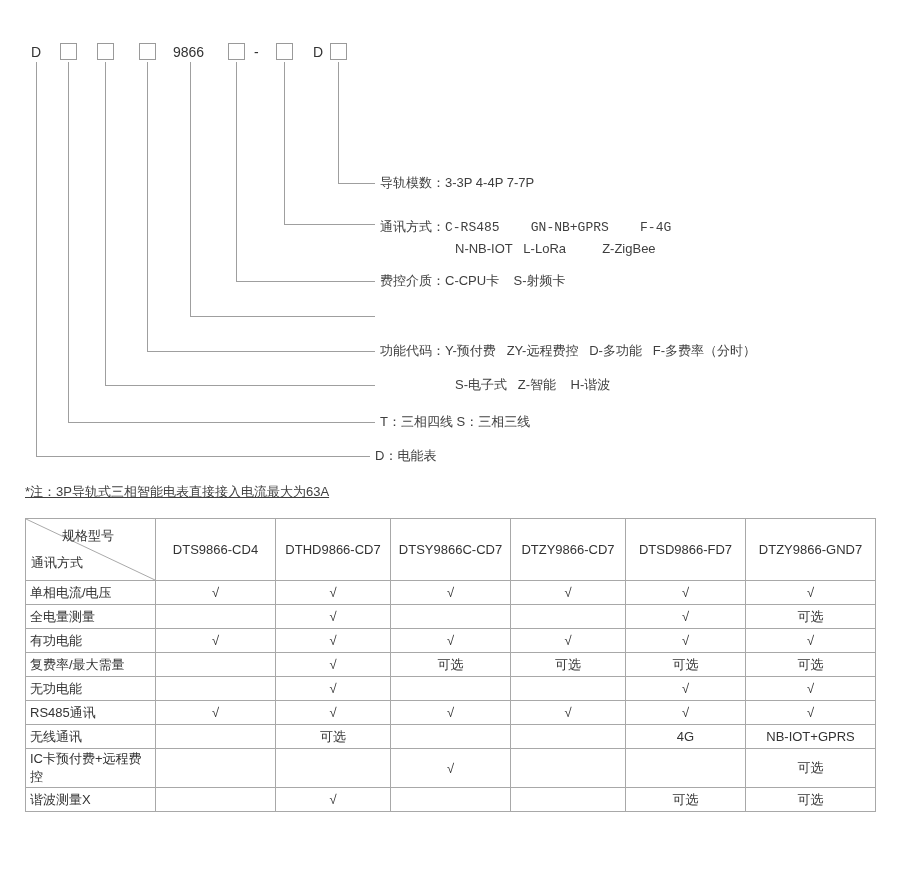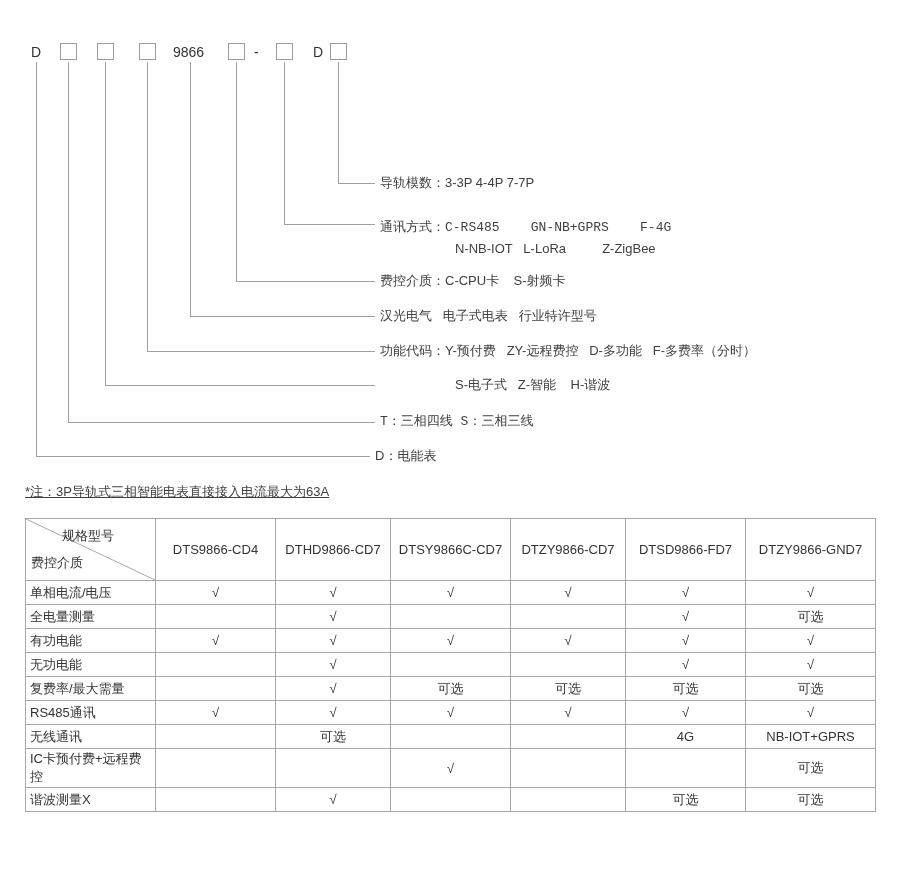--- a/index.html
+++ b/index.html
@@ -62,24 +62,23 @@
   <div class="hline" style="left:190px; top:316px; width:185px;"></div>
   <div class="hline" style="left:147px; top:351px; width:228px;"></div>
   <div class="hline" style="left:105px; top:385px; width:270px;"></div>
   <div class="hline" style="left:68px;  top:422px; width:307px;"></div>
   <div class="hline" style="left:36px;  top:456px; width:334px;"></div>
 
   <div class="dlabel" style="left:380px; top:174px;">导轨模数：3-3P 4-4P 7-7P</div>
   <div class="dlabel" style="left:380px; top:219px;font-family:Liberation Mono, monospace;">通讯方式：C-RS485    GN-NB+GPRS    F-4G</div>
   <div class="dlabel" style="left:455px; top:240px;">N-NB-IOT   L-LoRa          Z-ZigBee</div>
   <div class="dlabel" style="left:380px; top:272px;">费控介质：C-CPU卡    S-射频卡</div>
-  <div class="dlabel" style="left:380px; top:307px;">汉光电气   电子式电表   行业特许型号</div>
   <div class="dlabel" style="left:380px; top:342px;">功能代码：Y-预付费   ZY-远程费控   D-多功能   F-多费率（分时）</div>
   <div class="dlabel" style="left:455px; top:376px;">S-电子式   Z-智能    H-谐波</div>
-  <div class="dlabel" style="left:380px; top:413px;font-family:Liberation Mono, monospace;">T：三相四线 S：三相三线</div>
+  <div class="dlabel" style="left:380px; top:413px;">T：三相四线 S：三相三线</div>
   <div class="dlabel" style="left:375px; top:447px;">D：电能表</div>
 
   <div class="note">*注：3P导轨式三相智能电表直接接入电流最大为63A</div>
 
   <div class="spec-table-wrap">
     <table>
       <colgroup>
         <col style="width:130px">
           <col style="width:120px">
           <col style="width:115px">
@@ -88,21 +87,21 @@
           <col style="width:120px">
           <col style="width:130px">
       </colgroup>
       <thead>
         <tr>
           <th class="diag-cell">
             <svg class="diag-svg" viewBox="0 0 130 62" preserveAspectRatio="none">
               <line x1="0" y1="0" x2="130" y2="62" stroke="#a8a8a8" stroke-width="1"></line>
             </svg>
             <span class="hdr-top">规格型号</span>
-            <span class="hdr-bottom">费控介质</span>
+            <span class="hdr-bottom">通讯方式</span>
           </th>
         <th class="col-h">DTS9866-CD4</th>
             <th class="col-h">DTHD9866-CD7</th>
             <th class="col-h">DTSY9866C-CD7</th>
             <th class="col-h">DTZY9866-CD7</th>
             <th class="col-h">DTSD9866-FD7</th>
             <th class="col-h">DTZY9866-GND7</th>
           </tr>
       </thead>
       <tbody>
@@ -127,36 +126,36 @@
           <tr>
             <td class="feat">有功电能</td>
             <td class="val">√</td>
             <td class="val">√</td>
             <td class="val">√</td>
             <td class="val">√</td>
             <td class="val">√</td>
             <td class="val">√</td>
           </tr>
           <tr>
+            <td class="feat">复费率/最大需量</td>
+            <td class="val"></td>
+            <td class="val">√</td>
+            <td class="val">可选</td>
+            <td class="val">可选</td>
+            <td class="val">可选</td>
+            <td class="val">可选</td>
+          </tr>
+          <tr>
             <td class="feat">无功电能</td>
             <td class="val"></td>
             <td class="val">√</td>
             <td class="val"></td>
             <td class="val"></td>
             <td class="val">√</td>
             <td class="val">√</td>
-          </tr>
-          <tr>
-            <td class="feat">复费率/最大需量</td>
-            <td class="val"></td>
-            <td class="val">√</td>
-            <td class="val">可选</td>
-            <td class="val">可选</td>
-            <td class="val">可选</td>
-            <td class="val">可选</td>
           </tr>
           <tr>
             <td class="feat">RS485通讯</td>
             <td class="val">√</td>
             <td class="val">√</td>
             <td class="val">√</td>
             <td class="val">√</td>
             <td class="val">√</td>
             <td class="val">√</td>
           </tr>

